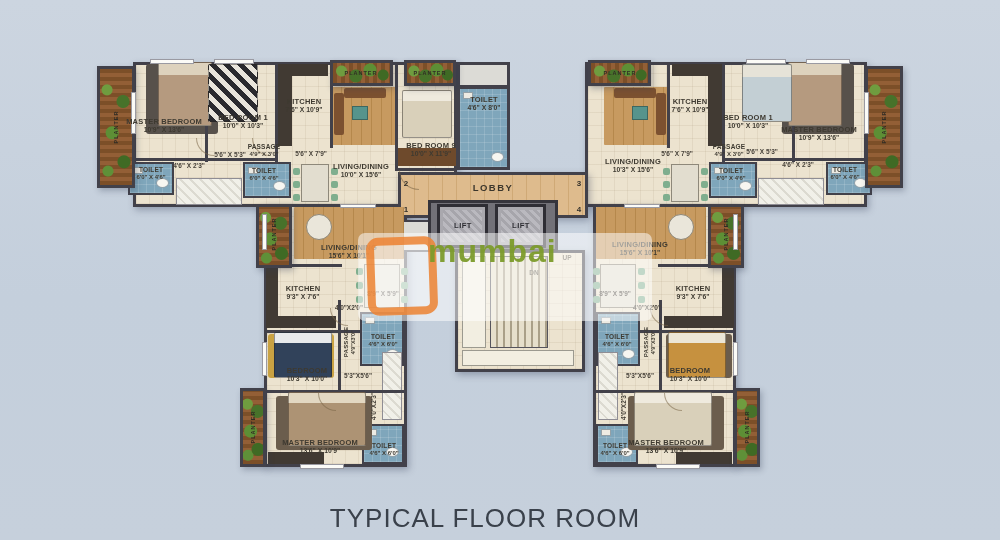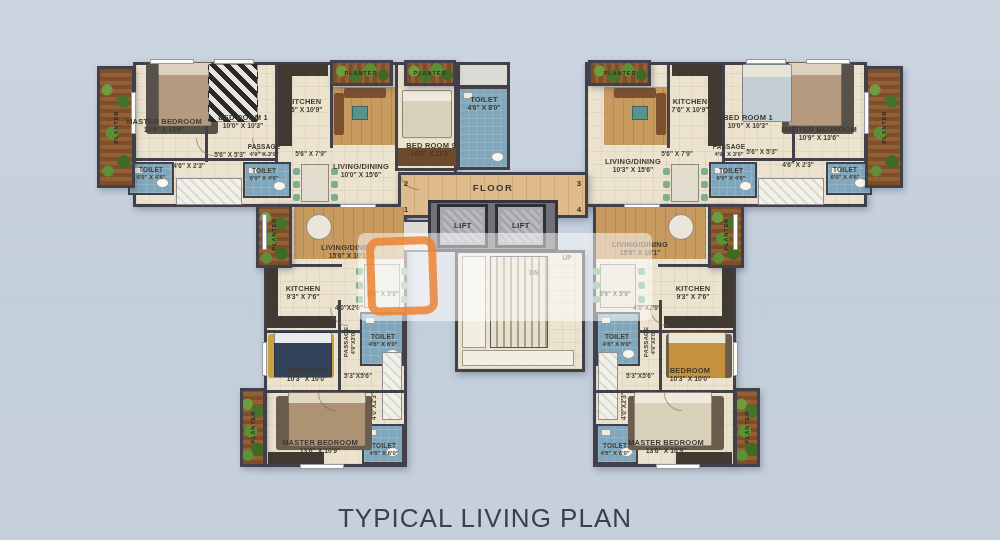--- a/index.html
+++ b/index.html
@@ -297,21 +297,21 @@
 <div class="rl" style="left:845px;top:174px;">
   <div class="rn" style="font-size:6.5px">TOILET</div>
   <div class="rd" style="font-size:6px">6'0" X 4'6"</div>
 </div>
 <div class="rl dimo" style="left:677px;top:154px;">5'6" X 7'9"</div>
 <div class="rl dimo" style="left:762px;top:152px;">5'6" X 5'3"</div>
 <div class="rl dimo" style="left:798px;top:165px;">4'6" X 2'3"</div>
 <div class="rl pl" style="left:620px;top:73px;">PLANTER</div>
 <div class="rl pl vert" style="left:884px;top:127px;">PLANTER</div>
 
-<div class="rl lobbylbl" style="left:493px;top:188px;">FLOOR</div>
+<div class="rl lobbylbl" style="left:493px;top:188px;">LOBBY</div>
 <div class="rl fnum" style="left:406px;top:184px;">2</div>
 <div class="rl fnum" style="left:579px;top:184px;">3</div>
 <div class="rl fnum" style="left:406px;top:210px;">1</div>
 <div class="rl fnum" style="left:579px;top:210px;">4</div>
 <div class="rl liftlbl" style="left:463px;top:226px;">LIFT</div>
 <div class="rl liftlbl" style="left:521px;top:226px;">LIFT</div>
 <div class="rl updn" style="left:567px;top:258px;">UP</div>
 <div class="rl updn" style="left:534px;top:273px;">DN</div>
 
 <div class="rl" style="left:349px;top:252px;">
@@ -379,15 +379,16 @@
 </div>
 <div class="rl" style="left:615px;top:450px;">
   <div class="rn" style="font-size:6.5px">TOILET</div>
   <div class="rd" style="font-size:6px">4'6" X 6'0"</div>
 </div>
 <div class="rl pl vert" style="left:726px;top:234px;">PLANTER</div>
 <div class="rl pl vert" style="left:747px;top:427px;">PLANTER</div>
 
 <div class="a wm">
   <div class="wm-logo"></div>
-</div>
-
-<div class="title">TYPICAL LIVING PLAN</div>
+  <div class="wm-top">mumbai</div>
+</div>
+
+<div class="title">TYPICAL FLOOR ROOM</div>
 
 </body></html>

